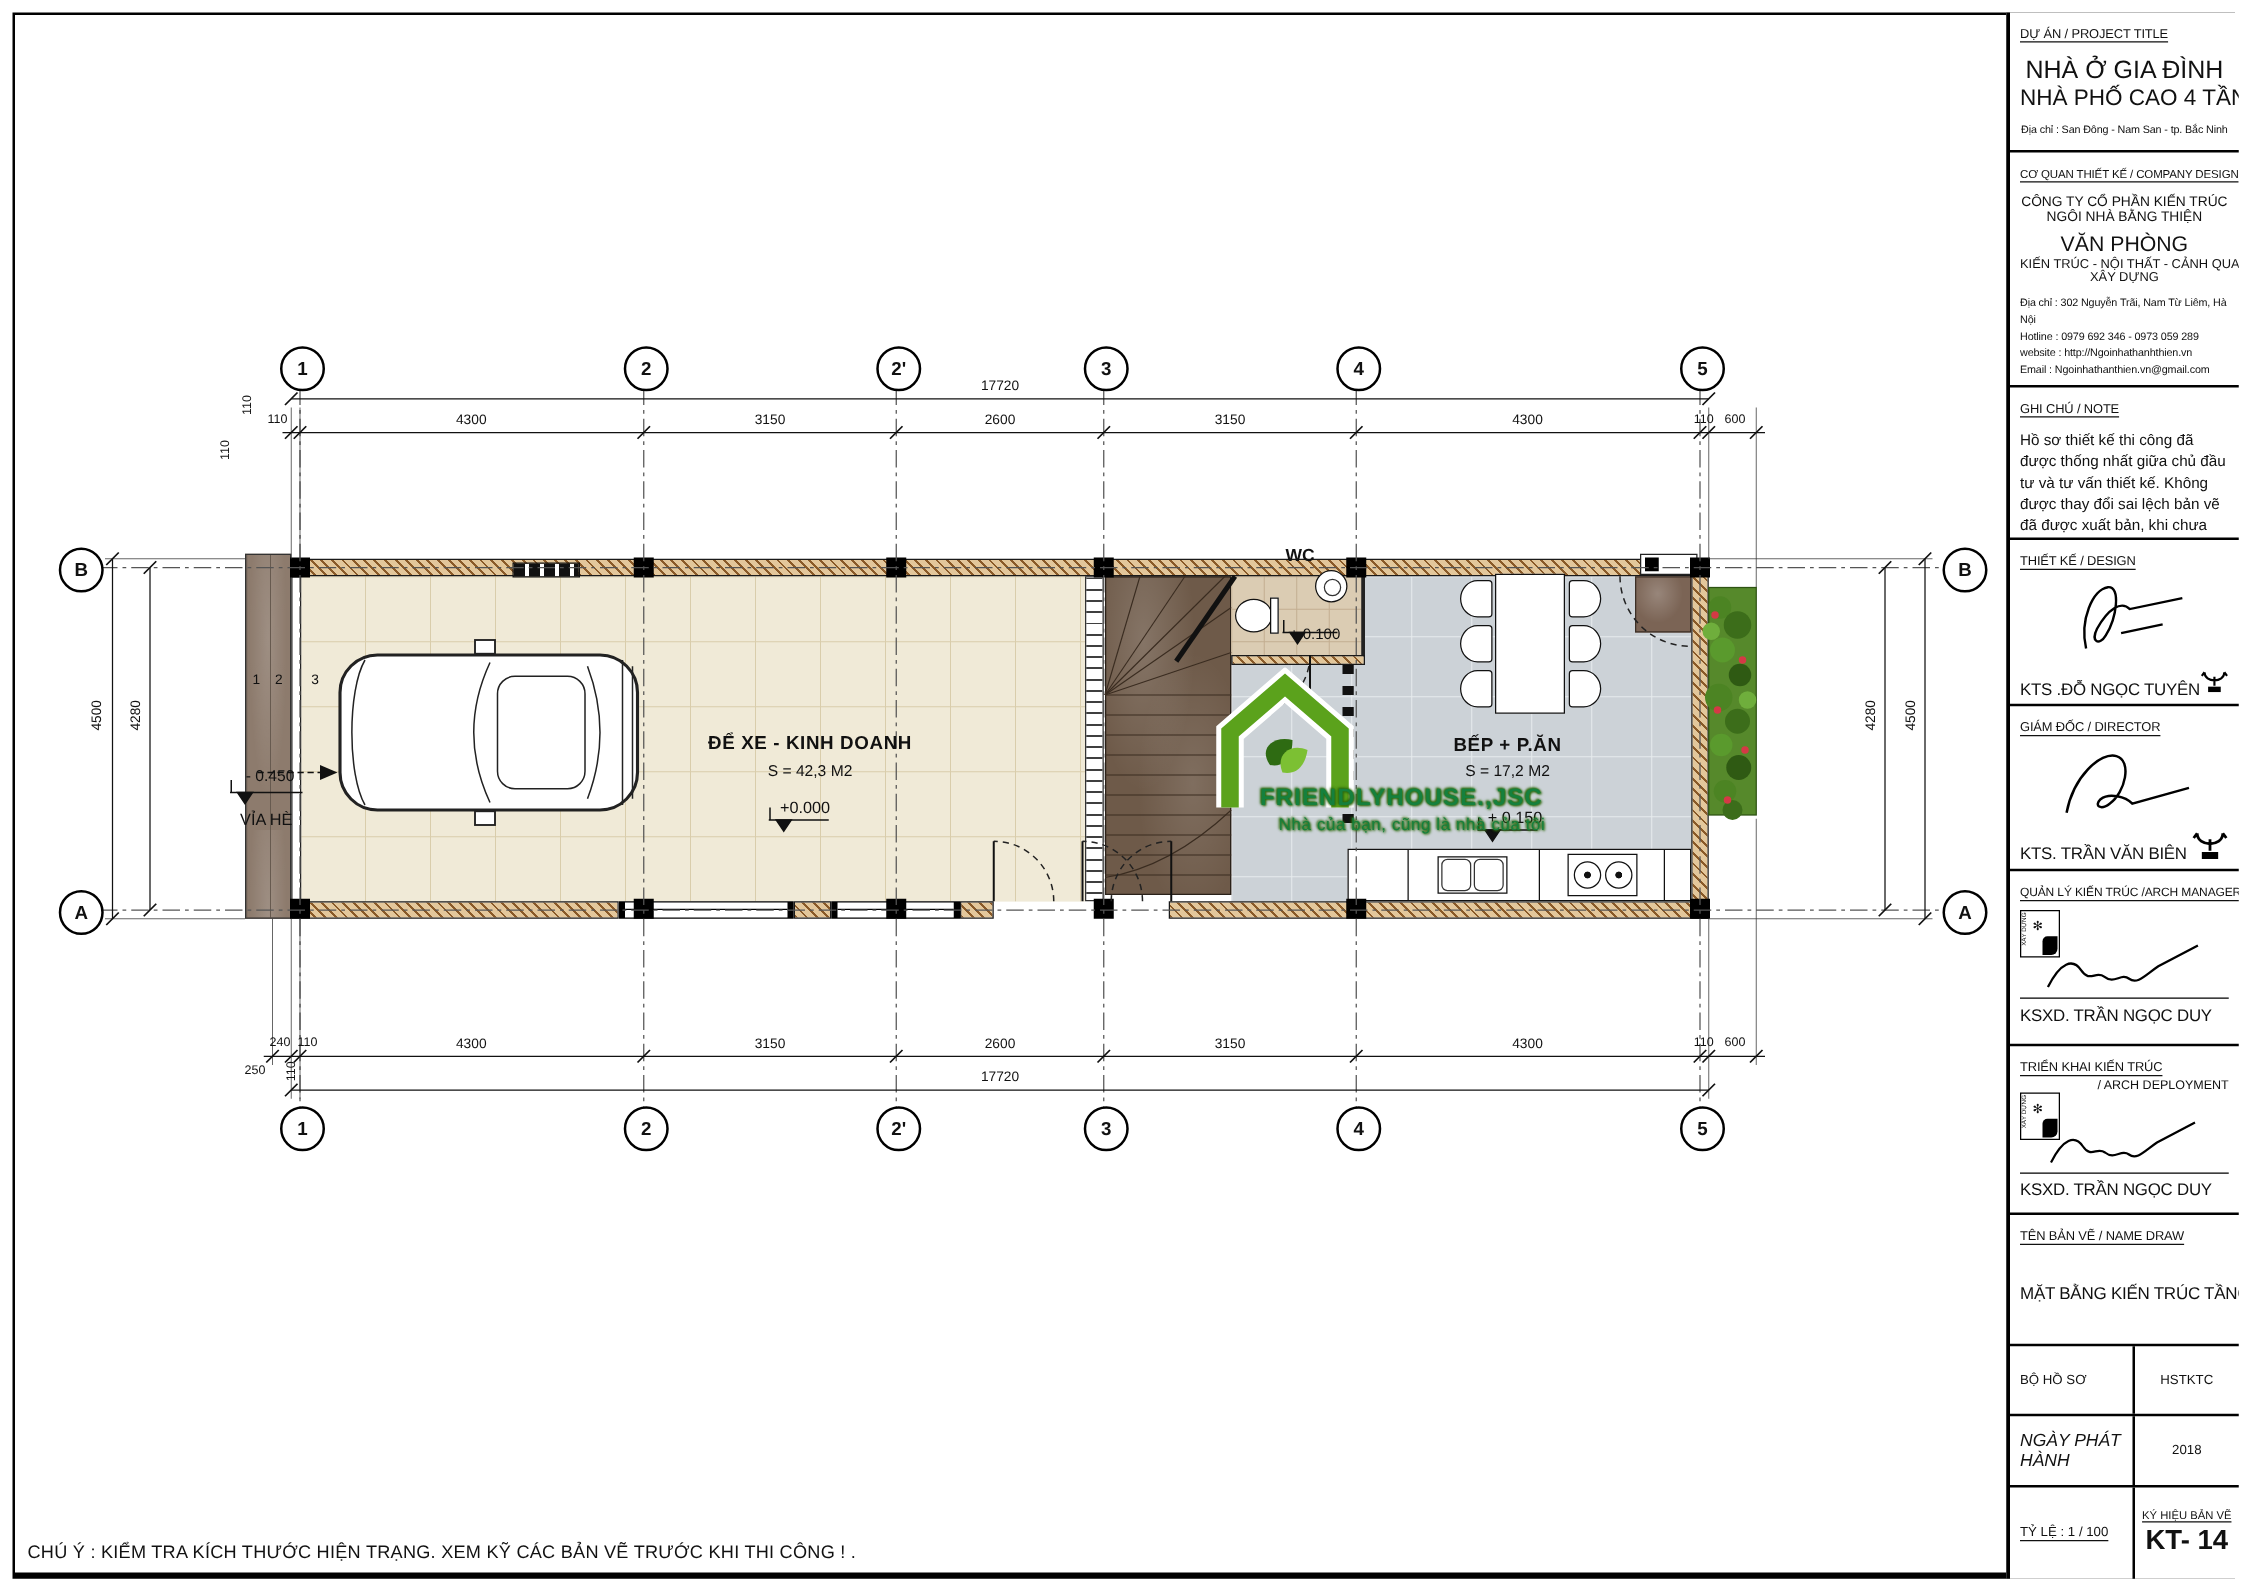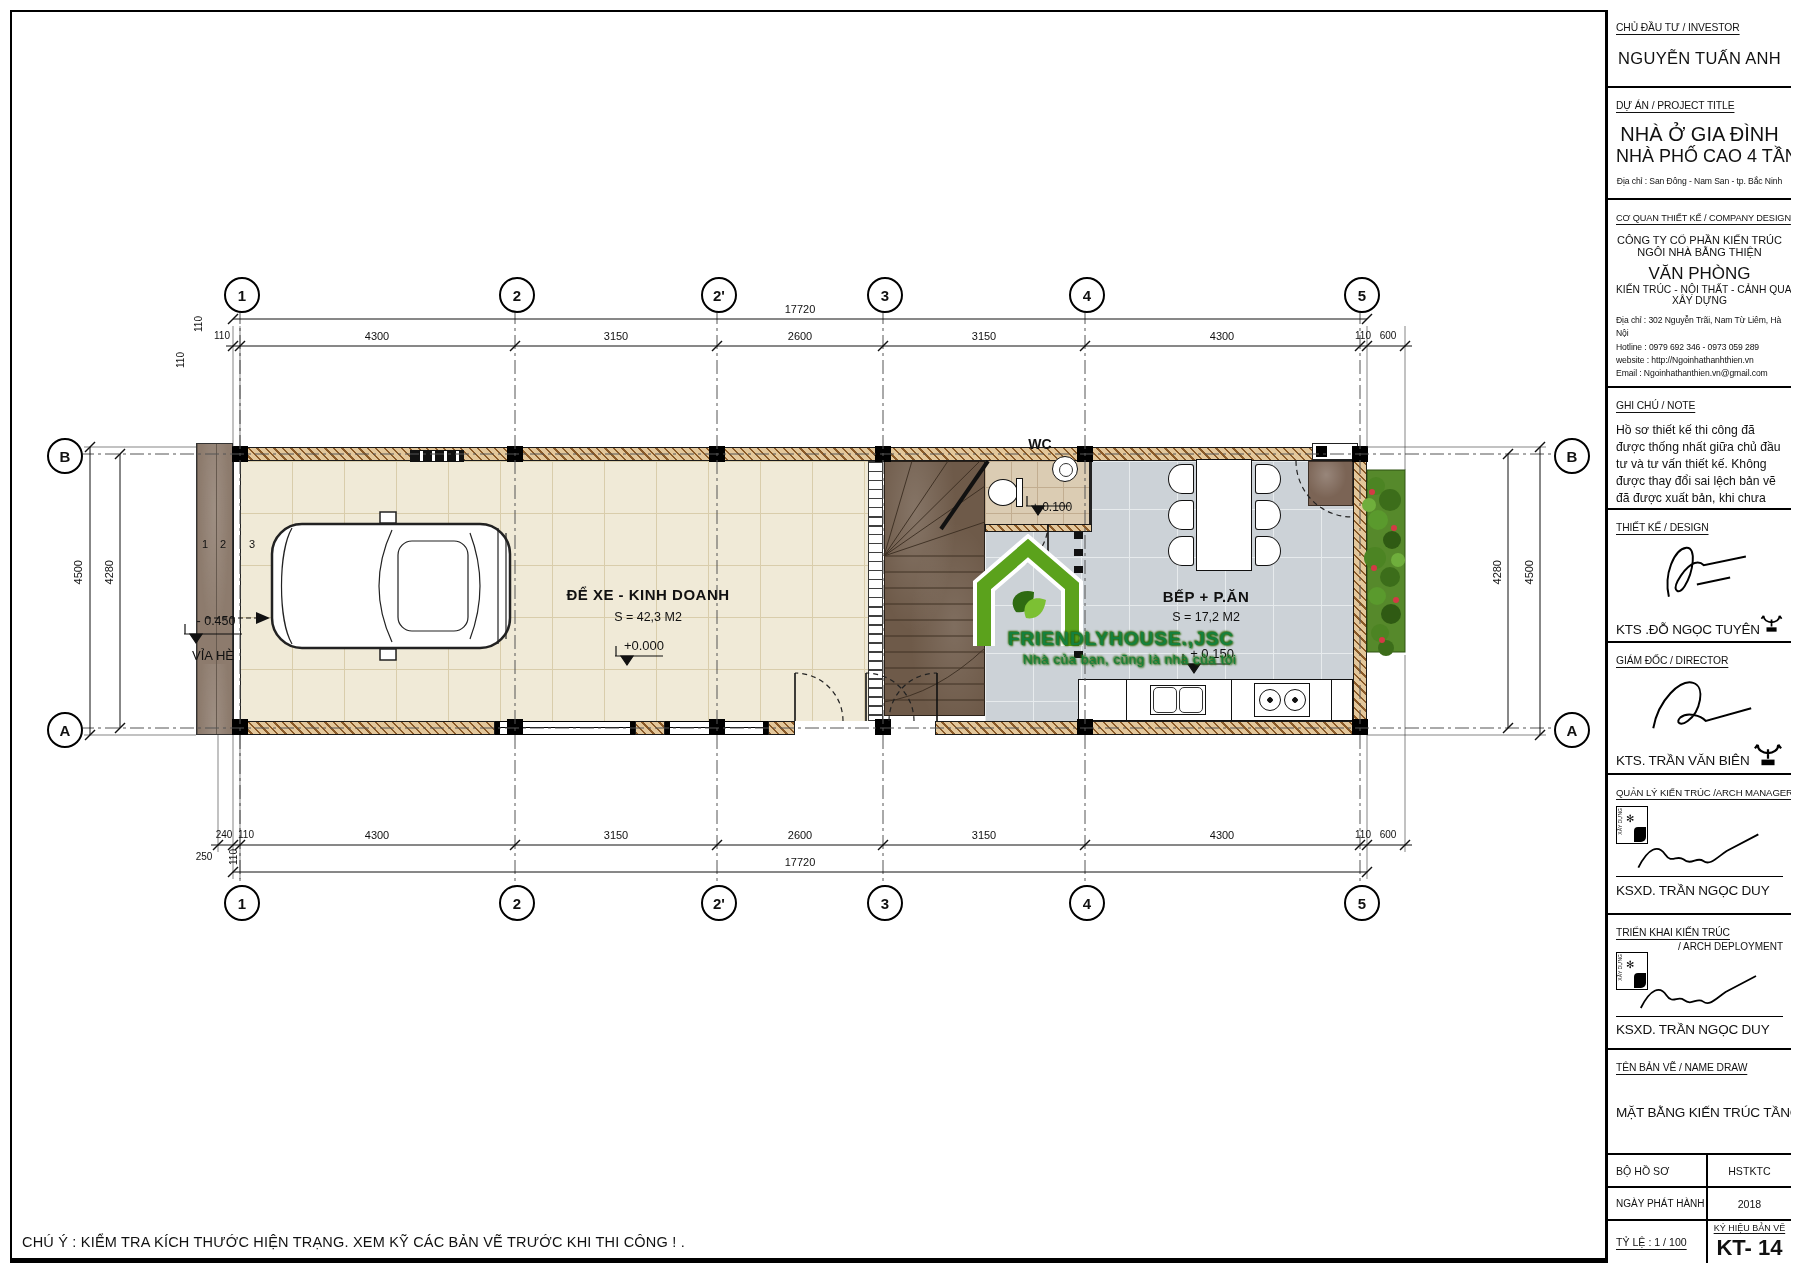--- a/index.html
+++ b/index.html
@@ -405,24 +405,20 @@
     <path d="M16 112 V52 L60 14 L104 52 V112" fill="none" stroke="#5ba21c" stroke-width="14" stroke-linejoin="miter"></path>
     <path d="M48 78 C38 64 52 54 66 58 C66 74 58 80 48 78Z" fill="#2e6b12"></path>
     <path d="M58 84 C52 70 64 60 78 66 C76 80 68 86 58 84Z" fill="#7cc033"></path>
   </svg>
   <span class="planlogo-text" style="left:1008px;top:628px;font-size:19px;">FRIENDLYHOUSE.,JSC</span>
   <span class="planlogo-text" style="left:1008px;top:652px;font-size:13.5px;font-weight:400;letter-spacing:.5px;padding-left:15px;">Nhà của bạn, cũng là nhà của tôi</span>
 
   <div class="foot-note">CHÚ Ý : KIỂM TRA KÍCH THƯỚC HIỆN TRẠNG. XEM KỸ CÁC BẢN VẼ TRƯỚC KHI THI CÔNG ! .</div>
 
   <div class="tb">
-    <div class="tb-sec" style="height:78px;">
-      <span class="tb-head">CHỦ ĐẦU TƯ / INVESTOR</span>
-      <div class="tb-center" style="font-size:16.5px;margin-top:14px;letter-spacing:.3px;">NGUYỄN TUẤN ANH</div>
-    </div>
     <div class="tb-sec" style="height:112px;">
       <span class="tb-head">DỰ ÁN / PROJECT TITLE</span>
       <div class="tb-center" style="font-size:20px;margin-top:10px;white-space:nowrap;">NHÀ Ở GIA ĐÌNH</div>
       <div class="tb-center" style="font-size:18px;white-space:nowrap;">NHÀ PHỐ CAO 4 TẦNG</div>
       <div class="tb-center addr" style="margin-top:8px;white-space:nowrap;">Địa chỉ : San Đông - Nam San - tp. Bắc Ninh</div>
     </div>
     <div class="tb-sec" style="height:188px;">
       <span class="tb-head" style="font-size:9.2px;">CƠ QUAN THIẾT KẾ / COMPANY DESIGN</span>
       <div class="tb-center" style="font-size:11px;margin-top:9px;white-space:nowrap;">CÔNG TY CỔ PHẦN KIẾN TRÚC</div>
       <div class="tb-center" style="font-size:11px;white-space:nowrap;">NGÔI NHÀ BẰNG THIỆN</div>
@@ -498,21 +494,21 @@
     <div class="tb-sec" style="height:105px;">
       <span class="tb-head">TÊN BẢN VẼ / NAME DRAW</span>
       <div class="tb-center" style="font-size:13.6px;margin-top:30px;white-space:nowrap;letter-spacing:-.2px;">MẶT BẰNG KIẾN TRÚC TẦNG1</div>
     </div>
     <div style="flex:1;display:flex;flex-direction:column;">
       <div class="tb-row" style="flex:1;border-top:0;">
         <div class="cellL">BỘ HỒ SƠ</div>
         <div class="cellR">HSTKTC</div>
       </div>
       <div class="tb-row" style="flex:1;">
-        <div class="cellL" style="font-size:10px;">NGÀY PHÁT HÀNH</div>
+        <div class="cellL" style="font-size:14px;font-style:italic;">NGÀY PHÁT HÀNH</div>
         <div class="cellR">2018</div>
       </div>
       <div class="tb-row" style="flex:1.35;">
         <div class="cellL" style="text-decoration:underline;text-underline-offset:3px;">TỶ LỆ : 1 / 100</div>
         <div class="cellR">
           <span style="font-size:9px;text-decoration:underline;text-underline-offset:2px;white-space:nowrap;">KÝ HIỆU BẢN VẼ</span>
           <span style="font-size:22px;font-weight:700;margin-top:2px;">KT- 14</span>
         </div>
       </div>
     </div>

